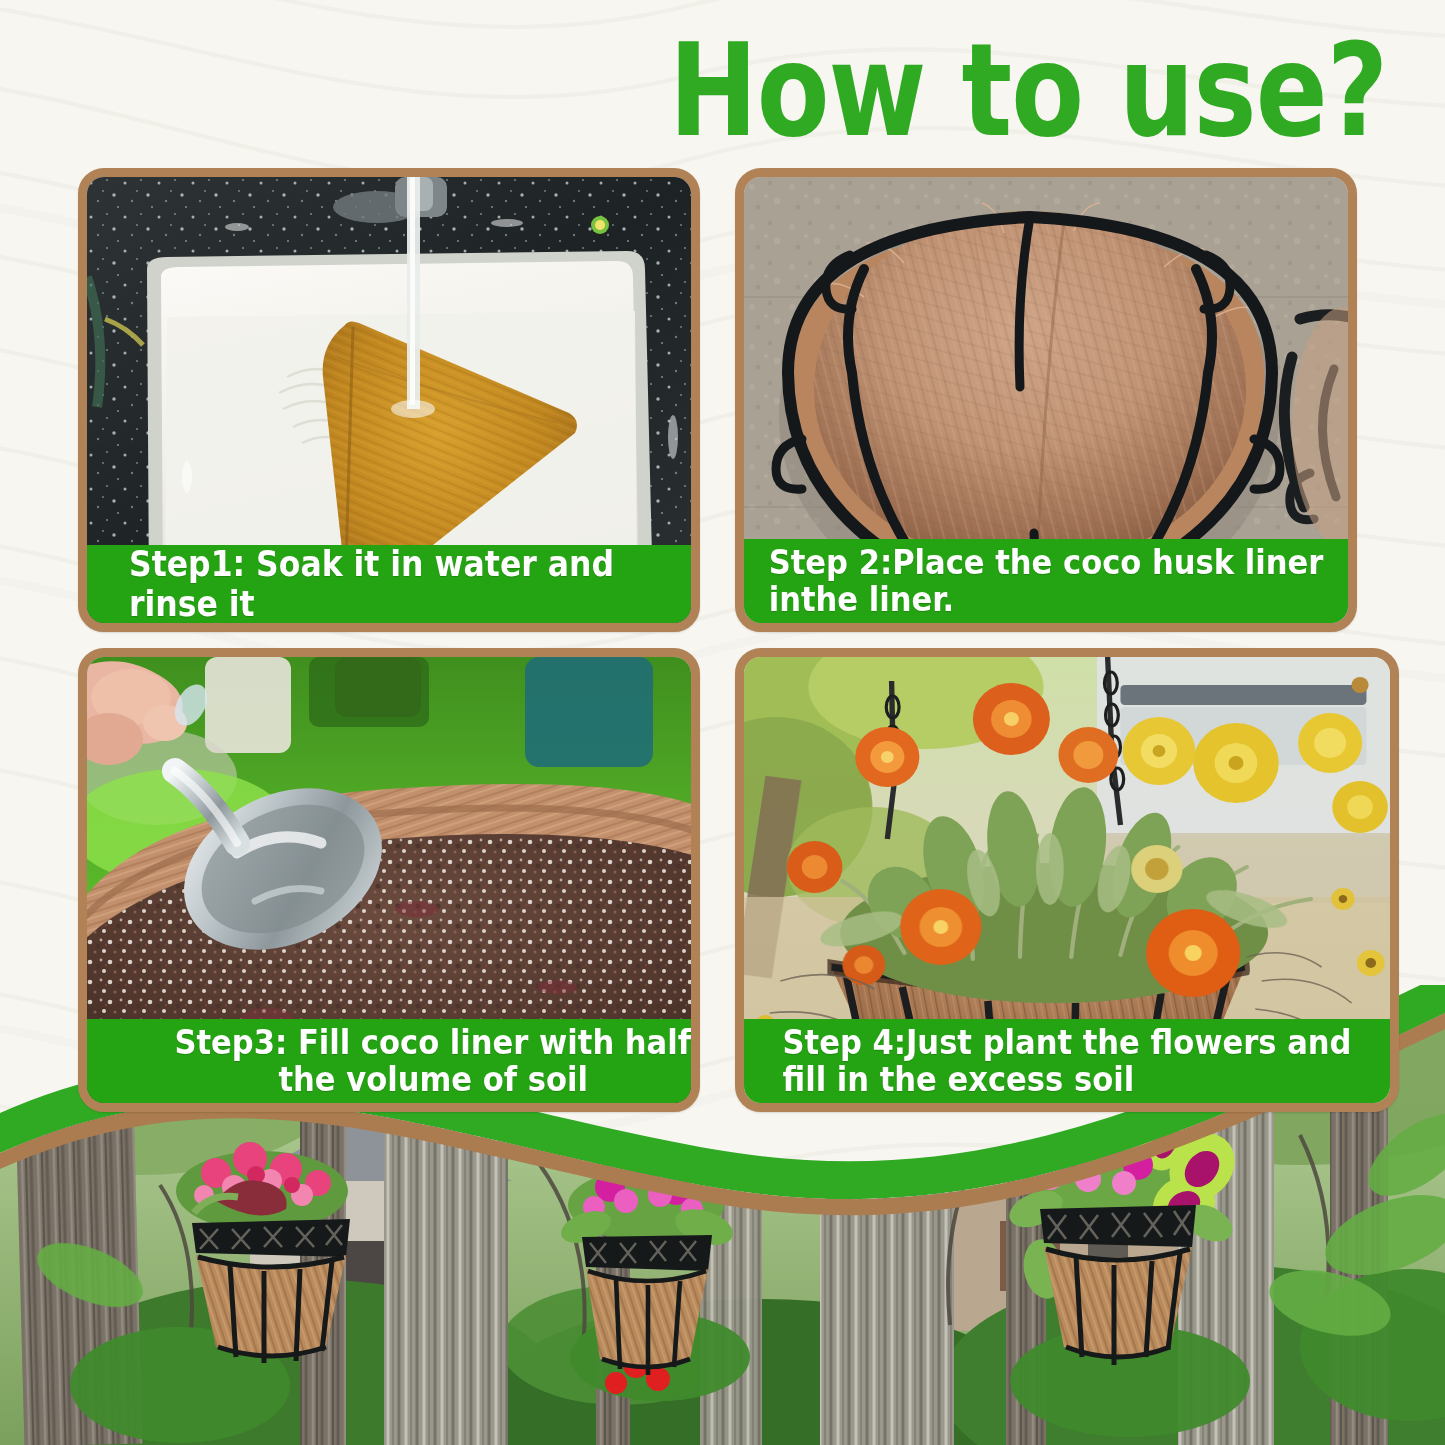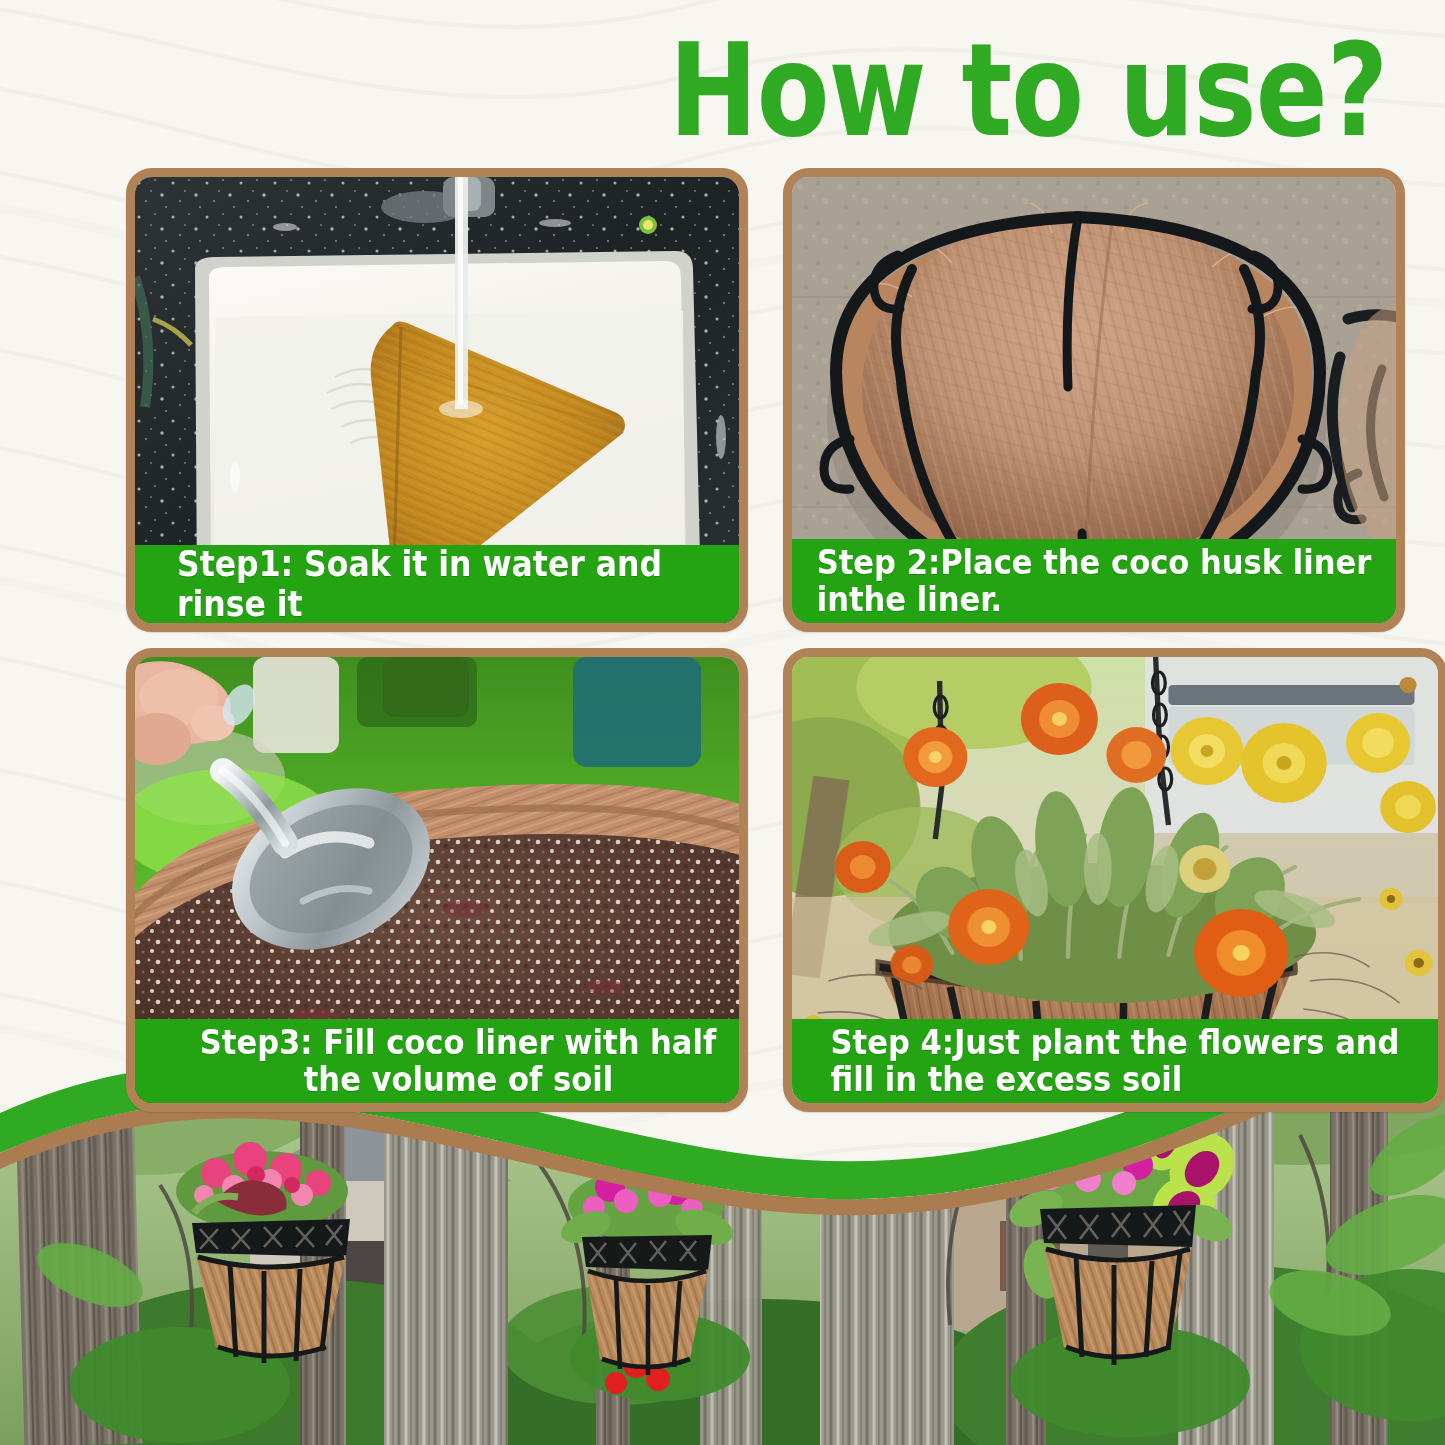--- a/index.html
+++ b/index.html
@@ -36,21 +36,20 @@
 
   
   .card{
     position:absolute;
     border:9px solid #b08255;
     border-radius:26px;
     overflow:hidden;
     background:#ddd;
     z-index:5;
     box-shadow:0 1px 2px rgba(0,0,0,.12);
-    margin-left:48px;
   }
   #card-1{ left:78px;  top:168px;  width:622px; height:464px; }
   #card-2{ left:735px; top:168px;  width:622px; height:464px; }
   #card-3{ left:78px;  top:648px;  width:622px; height:464px; }
   #card-4{ left:735px; top:648px;  width:664px; height:464px; }
 
   .photo{ position:absolute; inset:0; overflow:hidden; }
   .photo svg{ width:100%; height:100%; display:block; }
 
   
@@ -59,21 +58,21 @@
     background:#25a413;
     color:#ffffff;
     font-family:"DejaVu Sans Condensed","Liberation Sans Narrow","Liberation Sans",sans-serif;
     font-weight:bold;
     display:flex; align-items:center;
     z-index:3;
     text-shadow:0 1px 1px rgba(0,0,0,.18);
   }
   .caption.one-line{ height:78px; font-size:35px; padding-left:42px; }
   .caption.two-line{ height:84px; font-size:34px; justify-content:center; text-align:left; line-height:1.08; }
-  .caption.two-line.left-ind{ justify-content:center; padding-left:42px; text-align:left; }
+  .caption.two-line.left-ind{ justify-content:flex-end; padding-left:42px; text-align:left; }
   .cap-l2{ display:block; }
   .caption.two-line.left-ind .cap-l2{ padding-left:104px; }
 
   
   #hero{
     position:absolute; left:0; bottom:0; width:1445px; height:460px;
     z-index:4;
   }
   #hero svg{ display:block; width:1445px; height:460px; }
 

